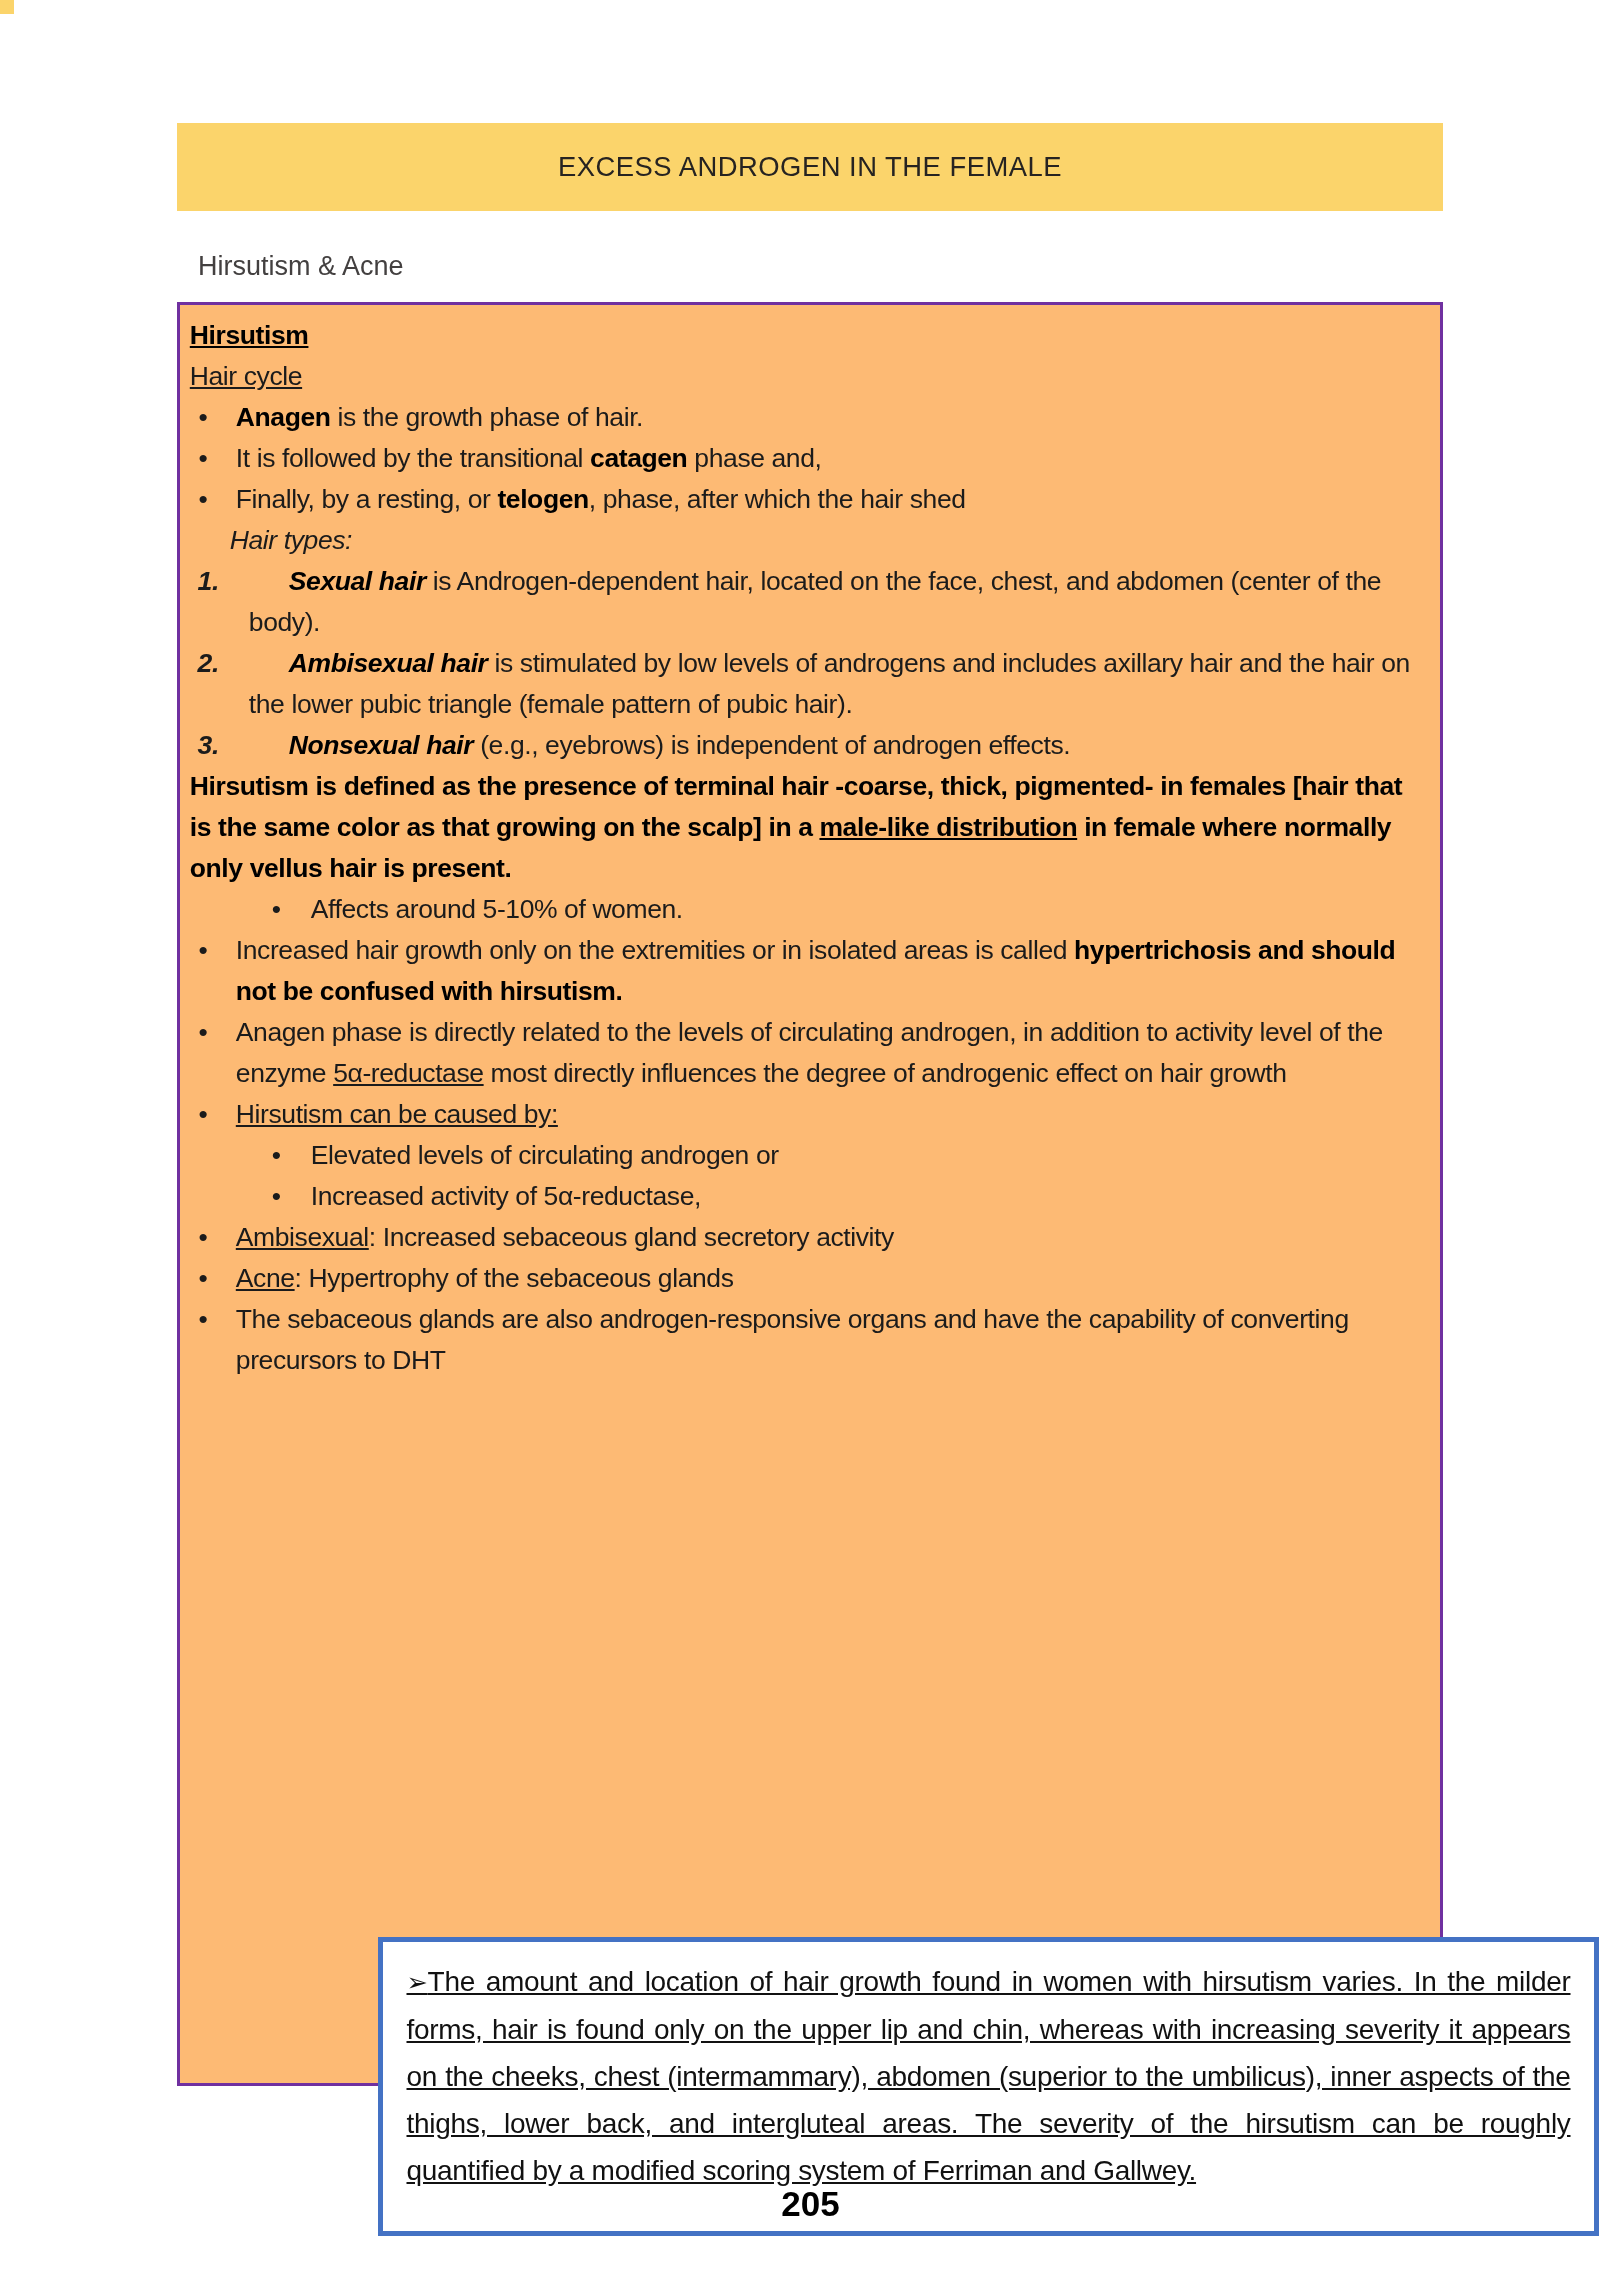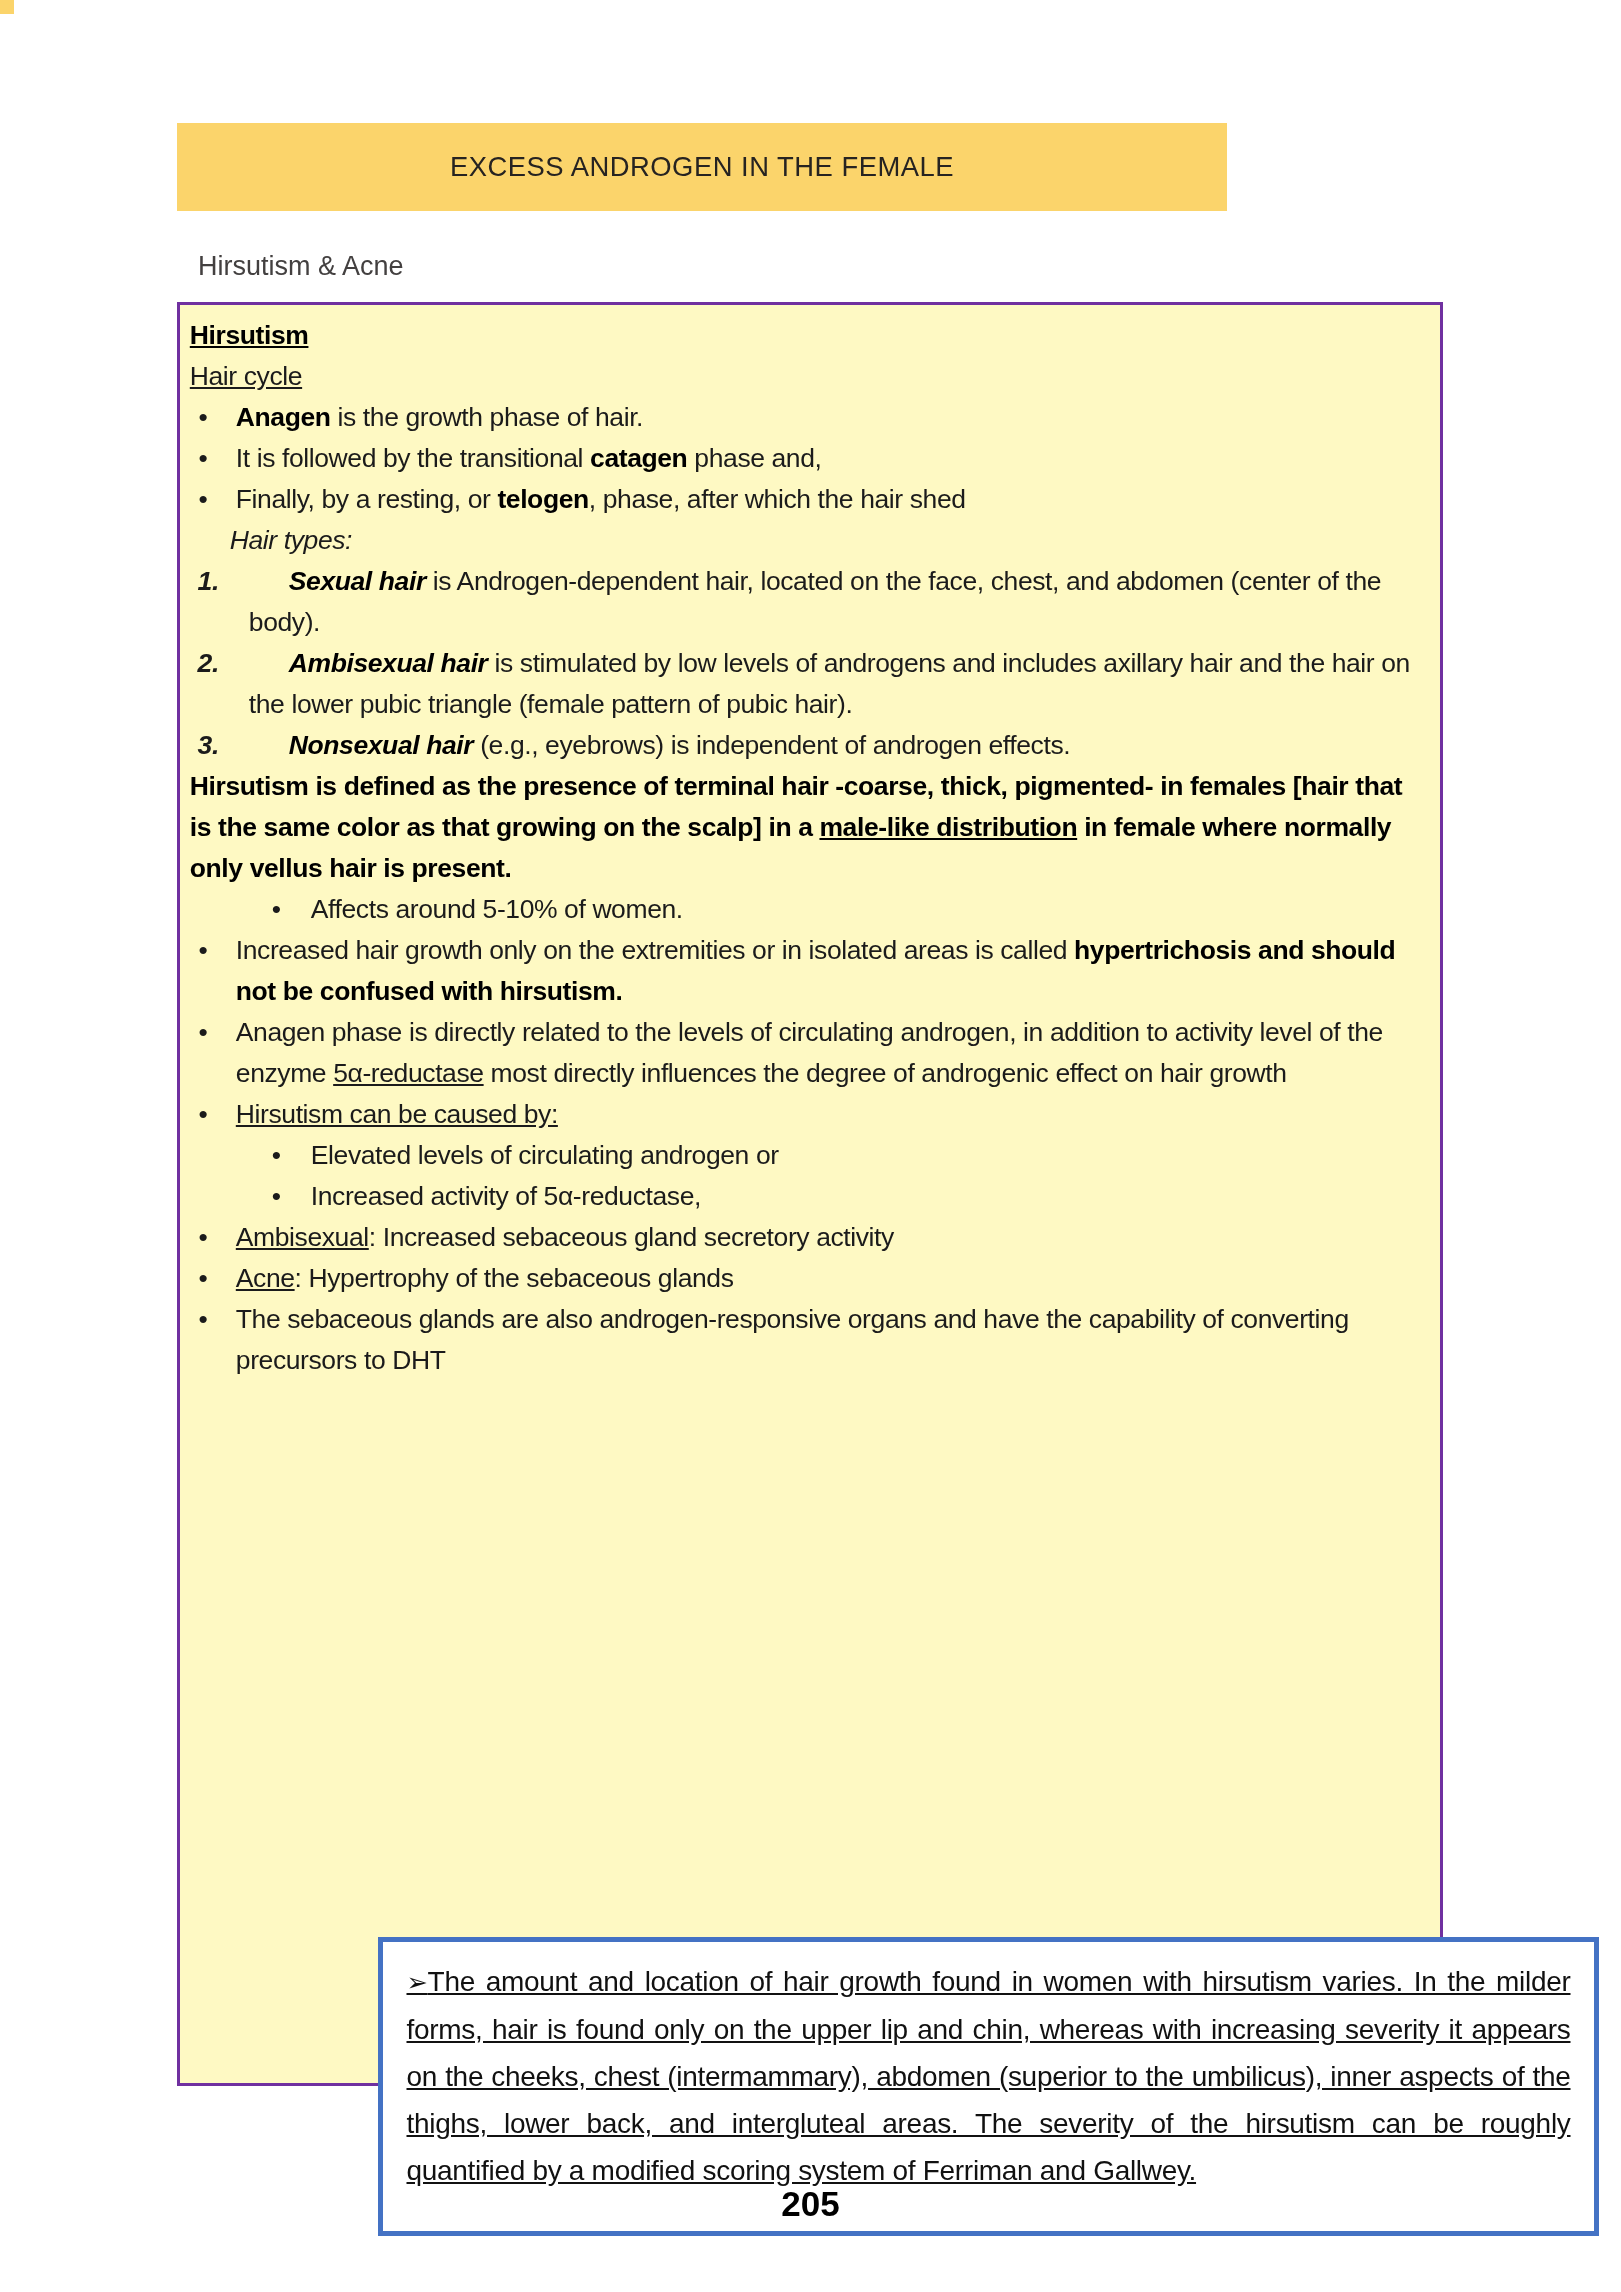--- a/index.html
+++ b/index.html
@@ -9,36 +9,36 @@
     background:#ffffff;
     font-family:"Liberation Sans","DejaVu Sans",sans-serif;
     color:#1b1b1b;
     overflow:hidden;
   }
   #corner-mark{
     position:absolute;left:0;top:0;width:13.7px;height:13.7px;
     background:var(--yellow,#FBD46B);
   }
   #banner{
-    position:absolute;left:177px;top:123px;width:1050px;height:88px;
+    position:absolute;left:177px;top:123px;width:1266px;height:88px;
     background:var(--yellow,#FBD46B);
     display:flex;align-items:center;justify-content:center;
   }
   #banner .title{
     font-size:27.4px;color:#262321;letter-spacing:0.5px;
   }
   #subtitle{
     position:absolute;left:198px;top:251px;
     font-size:27px;color:#434040;
   }
   #notes-box{
     position:absolute;left:177px;top:302px;width:1266px;height:1784px;
     border:3.9px solid var(--purple,#7030A0);
     box-sizing:border-box;
-    background:#fef9c3;
+    background:#fdba74;
     padding:9.8px 15.7px 19.6px 9.8px;
   }
   .blk{
     position:relative;
     font-size:26.5px;line-height:41px;letter-spacing:-0.4px;
     margin:0;
   }
   .blk .mk{position:absolute;display:inline-block;}
   .b1{padding-left:46px;}  .b1 .mk{left:8.8px;}
   .b2{padding-left:121px;} .b2 .mk{left:82px;}

